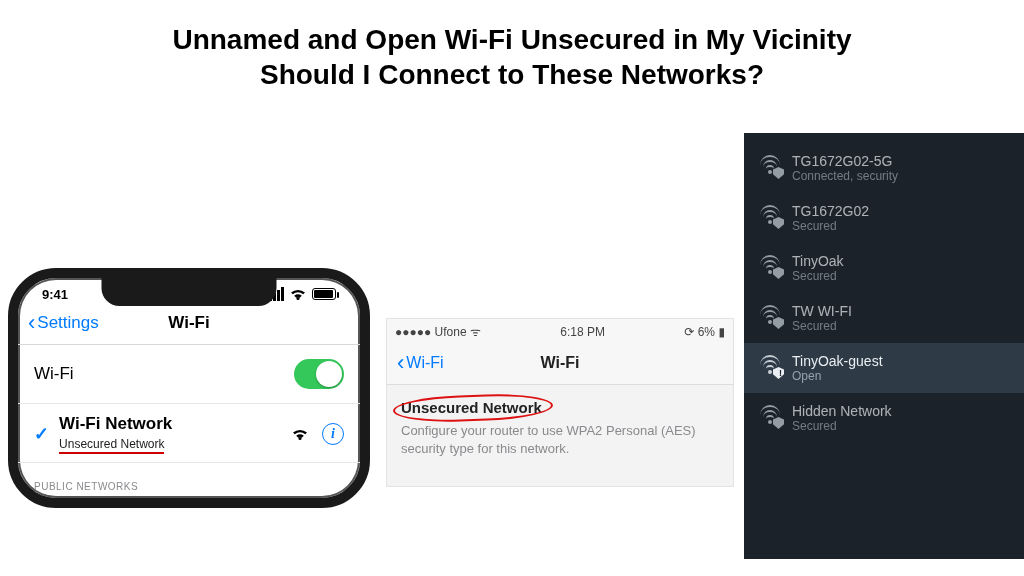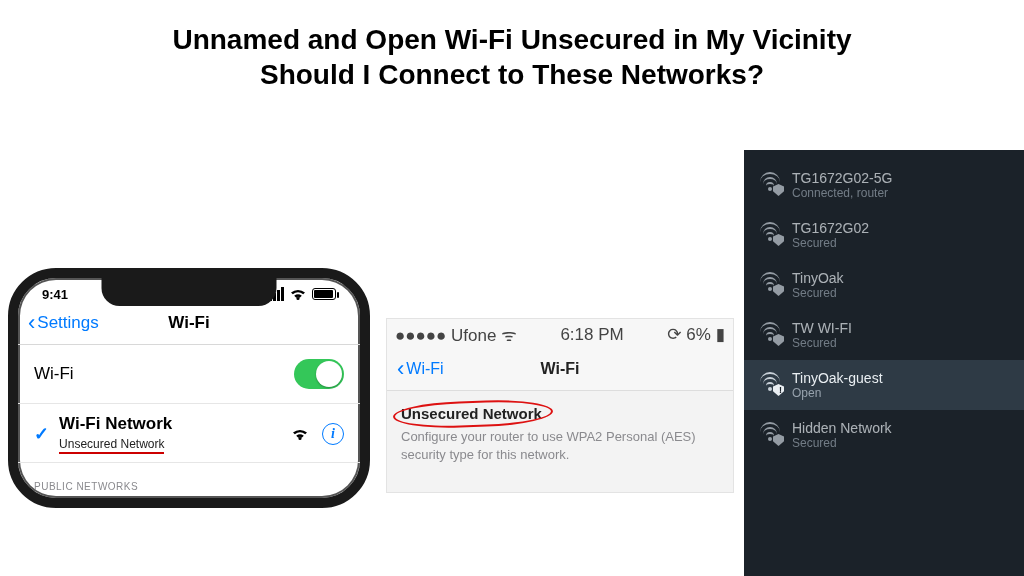--- a/index.html
+++ b/index.html
@@ -141,21 +141,21 @@
     position: absolute;
     left: 386px;
     top: 318px;
     width: 348px;
     background: #f3f3f3;
     border: 1px solid #e3e3e3;
     font-family: -apple-system, Arial, sans-serif;
   }
   .midstatus {
     display:flex; justify-content:space-between; align-items:center;
-    padding: 4px 8px; font-size: 17px; color:#444; background:#f7f7f7;
+    padding: 4px 8px; font-size: 12px; color:#444; background:#f7f7f7;
   }
   .midnav {
     display:flex; align-items:center; position:relative; padding: 8px 10px 10px;
     background:#f7f7f7; border-bottom:1px solid #ddd;
   }
   .midnav .back { color:#007aff; font-size:16px; display:flex; align-items:center; gap:2px;}
   .midnav .t { position:absolute; left:50%; transform:translateX(-50%); font-weight:600; font-size:16px; color:#222;}
   .midbody { padding: 14px 14px 16px; }
   .unsec-head {
     font-weight: 700; font-size: 15px; color:#222; margin-bottom:6px;
@@ -166,21 +166,21 @@
     border: 2px solid #d11; border-radius: 50%/60%;
     transform: rotate(-2deg);
     pointer-events:none;
   }
   .midp { color:#8a8a8e; font-size:13px; line-height:1.4; margin-bottom:12px; }
 
   
   .winpanel {
     position: absolute;
     right: 0;
-    top: 150px;
+    top: 133px;
     width: 280px;
     height: 426px;
     background: #1b2229;
     color: #c8d0d8;
     font-family: "Segoe UI", Arial, sans-serif;
     font-size: 13px;
     padding-top: 10px;
   }
   .winitem {
     display:flex; align-items:flex-start; gap:12px;
@@ -314,21 +314,21 @@
     <div class="winitem">
       <div class="wifiicon">
         <span class="arc a1"></span>
         <span class="arc a2"></span>
         <span class="arc a3"></span>
         <span class="dot"></span>
         <span class="shield"></span>
       </div>
       <div class="txt">
         <div class="name">TG1672G02-5G</div>
-        <div class="sub">Connected, router</div>
+        <div class="sub">Connected, security</div>
       </div>
     </div>
     <div class="winitem">
       <div class="wifiicon">
         <span class="arc a1"></span>
         <span class="arc a2"></span>
         <span class="arc a3"></span>
         <span class="dot"></span>
         <span class="shield"></span>
       </div>

